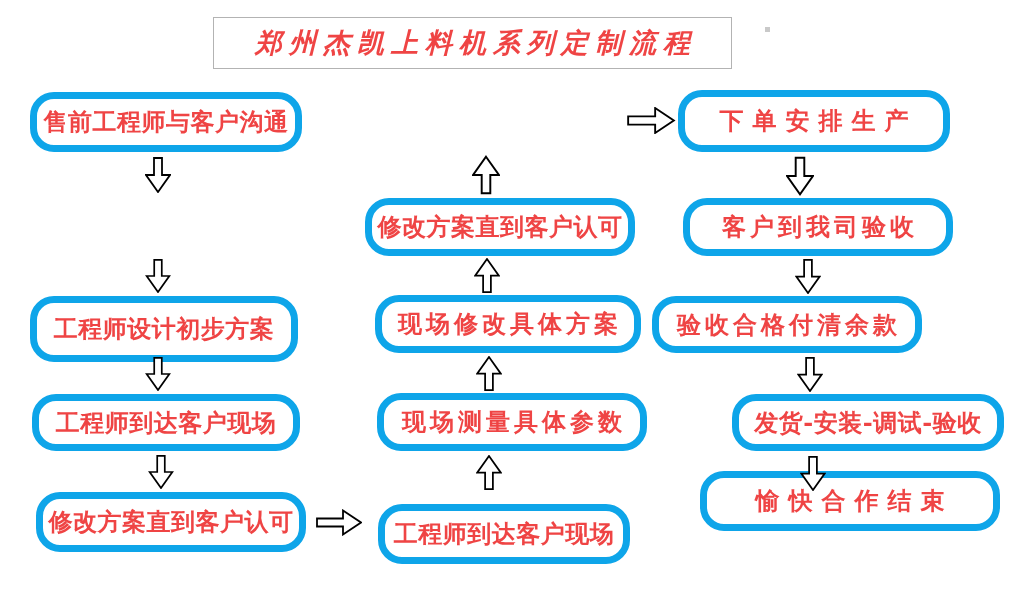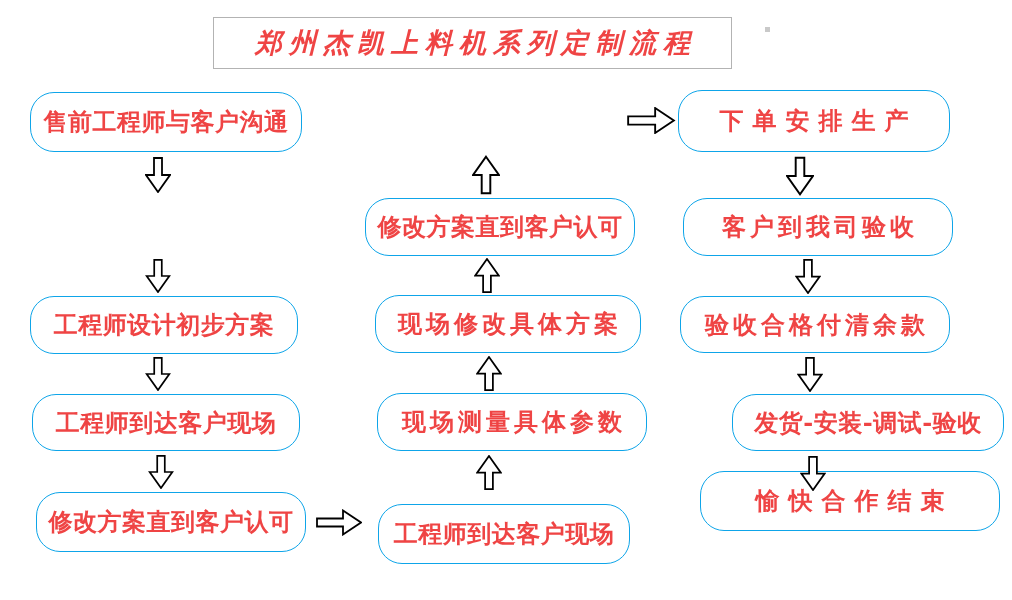--- a/index.html
+++ b/index.html
@@ -23,21 +23,21 @@
   .title-text {
     font-size: 27px;
     font-weight: bold;
     font-style: italic;
     letter-spacing: 7px;
     text-indent: 7px;
     white-space: nowrap;
   }
   .node {
     position: absolute;
-    border: 1px solid #0ea5e9;
+    border: 7px solid #0ea5e9;
     border-radius: 24px;
     background: #ffffff;
     display: flex; align-items: center; justify-content: center;
     box-sizing: border-box;
   }
   .node-label {
     font-size: 24px;
     font-weight: bold;
     white-space: nowrap;
     line-height: 1;
@@ -60,21 +60,21 @@
 <div id="canvas">
 
   <div class="title-box">
     <span class="title-text">郑州杰凯上料机系列定制流程</span>
   </div>
   <div class="stray-dot"></div>
 
   <div class="node" style="left:30px;top:92px;width:272px;height:60px">
     <span class="node-label sp-tight">售前工程师与客户沟通</span>
   </div>
-  <div class="node" style="left:30px;top:296px;width:268px;height:58px">
+  <div class="node" style="left:30px;top:296px;width:268px;height:66px">
     <span class="node-label sp-tight">工程师设计初步方案</span>
   </div>
   <div class="node" style="left:32px;top:394px;width:268px;height:57px">
     <span class="node-label sp-tight">工程师到达客户现场</span>
   </div>
   <div class="node" style="left:36px;top:492px;width:270px;height:60px">
     <span class="node-label sp-tight">修改方案直到客户认可</span>
   </div>
 
   <div class="node" style="left:365px;top:198px;width:270px;height:58px">
@@ -89,21 +89,21 @@
   <div class="node" style="left:378px;top:504px;width:252px;height:60px">
     <span class="node-label sp-tight">工程师到达客户现场</span>
   </div>
 
   <div class="node" style="left:678px;top:90px;width:272px;height:62px">
     <span class="node-label sp-wide">下单安排生产</span>
   </div>
   <div class="node" style="left:683px;top:198px;width:270px;height:58px">
     <span class="node-label sp-med">客户到我司验收</span>
   </div>
-  <div class="node" style="left:680px;top:296px;width:270px;height:57px">
+  <div class="node" style="left:652px;top:296px;width:270px;height:57px">
     <span class="node-label sp-med">验收合格付清余款</span>
   </div>
   <div class="node" style="left:732px;top:394px;width:272px;height:57px">
     <span class="node-label sp-tight">发货-安装-调试-验收</span>
   </div>
   <div class="node" style="left:700px;top:471px;width:300px;height:60px">
     <span class="node-label sp-wide">愉快合作结束</span>
   </div>
 
   <svg class="arr" style="left:145px;top:157px" width="26" height="36" viewBox="0 0 26 36">

